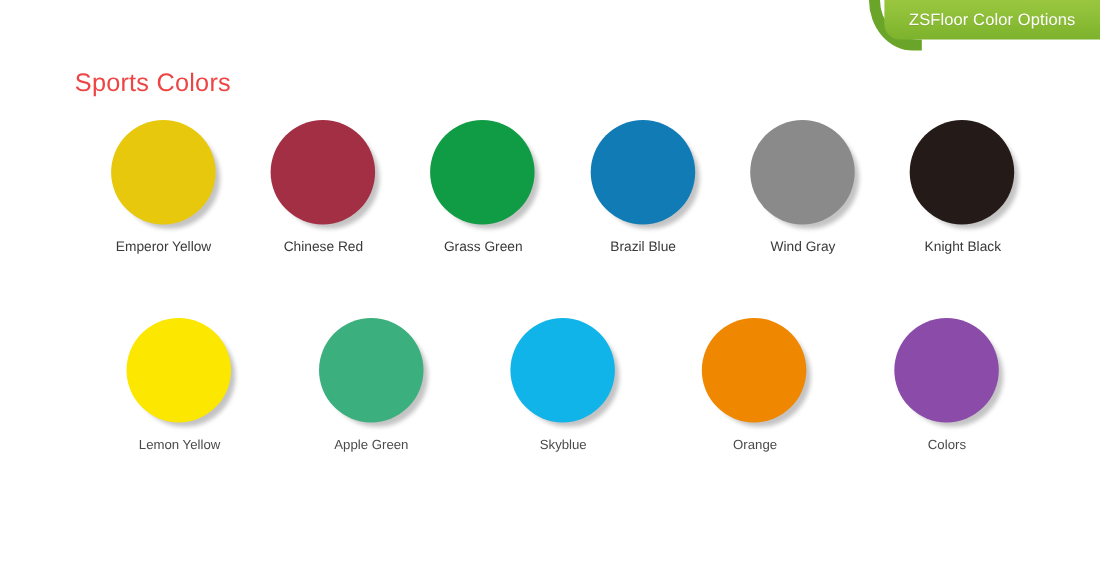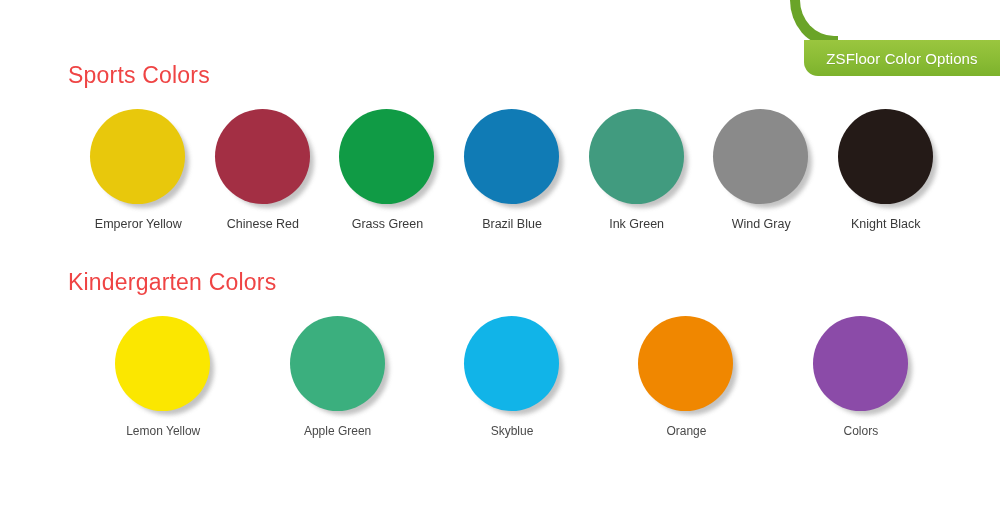--- a/index.html
+++ b/index.html
@@ -44,21 +44,20 @@
     position: absolute;
     left: 14px;
     top: 0;
     width: 196px;
     height: 36px;
     background: linear-gradient(to bottom, #9ac63f 0%, #8cbd36 50%, #7cb22c 100%);
     border-bottom-left-radius: 14px;
     display: flex;
     align-items: center;
     justify-content: center;
-    margin-top: 40px;
   }
   .banner-text {
     color: #ffffff;
     font-size: 15px;
     letter-spacing: .1px;
     white-space: nowrap;
     text-shadow: 0 1px 0 rgba(0,0,0,.08);
   }
 
   
@@ -160,42 +159,34 @@
         <div class="swatch">
           <div class="dot-box">
             <div class="dot-shadow"></div>
             <div class="dot" style="background: rgb(16, 123, 181);"></div>
           </div>
           <div class="swatch-label">Brazil Blue</div>
         </div>
         <div class="swatch">
           <div class="dot-box">
             <div class="dot-shadow"></div>
-            <div class="dot" style="background: rgb(65, 155, 127);"></div>
-          </div>
-          <div class="swatch-label">Ink Green</div>
-        </div>
-        <div class="swatch">
-          <div class="dot-box">
-            <div class="dot-shadow"></div>
             <div class="dot" style="background: rgb(138, 138, 138);"></div>
           </div>
           <div class="swatch-label">Wind Gray</div>
         </div>
         <div class="swatch">
           <div class="dot-box">
             <div class="dot-shadow"></div>
             <div class="dot" style="background: rgb(36, 26, 23);"></div>
           </div>
           <div class="swatch-label">Knight Black</div>
         </div>
       </div>
     </div>
     <div class="section" id="section-1">
-      <h2 class="section-title">Kindergarten Colors</h2>
       <div class="swatch-row row-kg">
         <div class="swatch">
           <div class="dot-box">
             <div class="dot-shadow"></div>
             <div class="dot" style="background: rgb(251, 231, 0);"></div>
           </div>
           <div class="swatch-label">Lemon Yellow</div>
         </div>
         <div class="swatch">
           <div class="dot-box">

